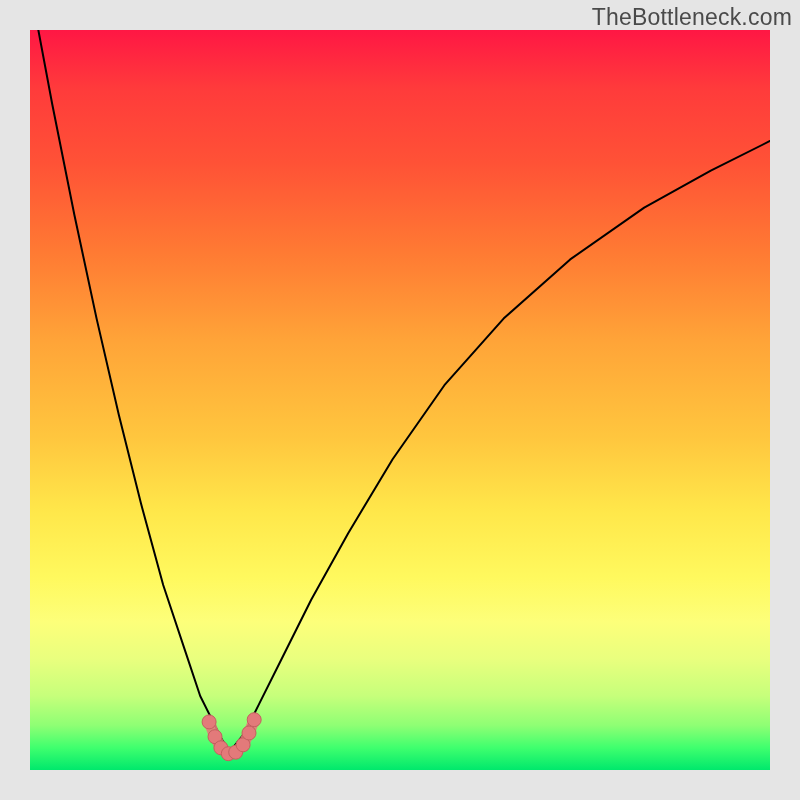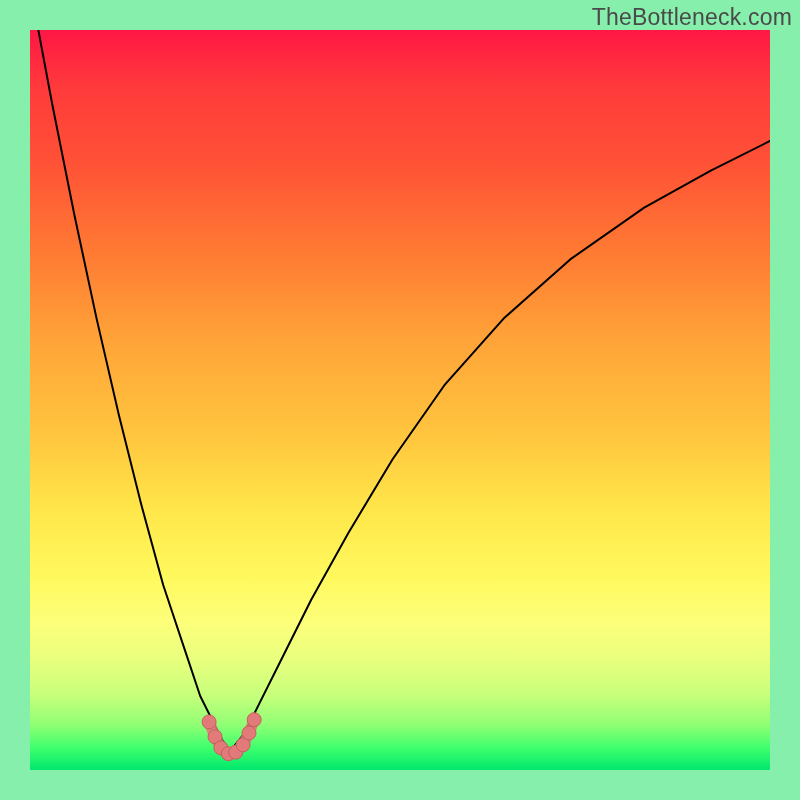--- a/index.html
+++ b/index.html
@@ -8,21 +8,21 @@
     width: 800px;
     height: 800px;
     background: #000;
     font-family: Arial, Helvetica, sans-serif;
     overflow: hidden;
   }
   .frame {
     position: absolute;
     left: 0; top: 0;
     width: 800px; height: 800px;
-    background: #86efac;
+    background: #e5e5e5;
   }
   .plot {
     position: absolute;
     left: 30px; top: 30px;
     width: 740px; height: 740px;
     background: linear-gradient(to bottom,
       #ff1744 0%,
       #ff3b3b 8%,
       #ff5236 18%,
       #ff7a33 30%,

